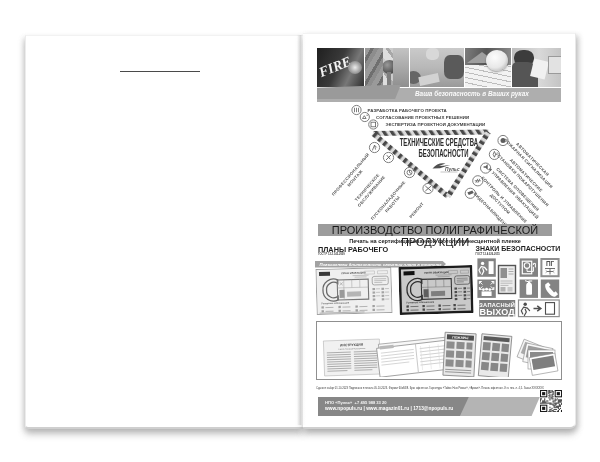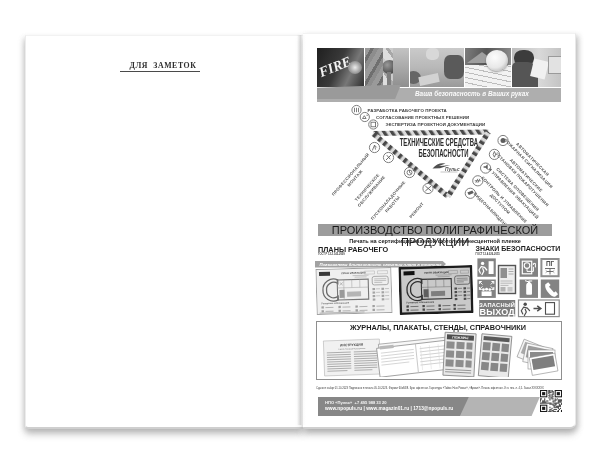--- a/index.html
+++ b/index.html
@@ -18,23 +18,20 @@
        box-shadow:0 5px 7px rgba(110,110,110,0.45), -2px 2px 4px rgba(160,160,160,0.18);"></div>
 
   <div class="abs" style="left:303px;top:33px;width:272px;height:393px;background:#fff;
        border-right:1px solid #e8e8e8;border-top:1px solid #f2f2f2;
        border-bottom:2px solid #cfcfcf;border-radius:0 0 6px 2px;
        box-shadow:0 5px 7px rgba(110,110,110,0.45), 3px 2px 5px rgba(150,150,150,0.3);"></div>
 
   <div class="abs" style="left:297px;top:35px;width:9px;height:390px;
        background:linear-gradient(90deg, rgba(255,255,255,0) 0%, rgba(190,190,190,0.55) 40%, rgba(235,235,235,0.3) 60%, rgba(255,255,255,0) 100%);"></div>
 
-  <div class="abs" style="left:70px;top:60.5px;width:186px;text-align:center;
-       font-family:'Liberation Serif',serif;font-weight:bold;font-size:7.8px;
-       letter-spacing:0.6px;color:#2e2e2e;">ДЛЯ&nbsp; ЗАМЕТОК</div>
 
   <div class="abs" style="left:120px;top:70.8px;width:80px;height:0.8px;background:#4a4a4a;"></div>
 
   <div class="abs" style="left:317px;top:48px;width:47px;height:39px;overflow:hidden;
        background:linear-gradient(115deg,#1f1f1f 0%,#3a3a3a 45%,#777 70%,#2e2e2e 100%);">
     <div class="abs" style="left:1px;top:9px;width:46px;font-family:'Liberation Serif',serif;
          font-style:italic;font-weight:bold;font-size:14px;color:#f2f2f2;transform:rotate(-22deg);">FIRE</div>
     <div class="abs" style="left:31px;top:13px;width:14px;height:13px;border-radius:50%;
          background:radial-gradient(circle,#ececec 0%,#9a9a9a 60%,rgba(60,60,60,0) 100%);"></div>
   </div>
@@ -392,22 +389,20 @@
       <rect x="53.5" y="44" width="40.7" height="16.6" fill="#fdfdfd" stroke="#8e8e8e" stroke-width="1.2"></rect>
       <circle cx="60.2" cy="48.3" r="1.7" fill="#4e4e4e"></circle>
       <path d="M58.7 51.2 l3.6 0.9 2.3 2.5 m-6.2 -3.1 l-2.1 3.3 1.5 3.1 m2.4 -4.6 l1.1 2.7 -1.9 3.5" stroke="#4e4e4e" stroke-width="1.2" fill="none" stroke-linecap="round"></path>
       <path d="M68.5 52.5 h6.5 m-2.8 -2.6 l3.6 2.6 -3.6 2.6" stroke="#4e4e4e" stroke-width="1.5" fill="none"></path>
       <rect x="80.5" y="46.6" width="9" height="11.6" fill="#fff" stroke="#4e4e4e" stroke-width="1.1"></rect>
     </g>
   </svg>
 
   <div class="abs" style="left:316px;top:321px;width:244px;height:56.5px;border:1px solid #8f8f8f;background:#fff;"></div>
 
-  <div class="abs" style="left:317px;top:322.7px;width:242px;text-align:center;font-size:7.3px;
-       font-weight:bold;color:#1d1d1d;">ЖУРНАЛЫ, ПЛАКАТЫ, СТЕНДЫ, СПРАВОЧНИКИ</div>
 
   <svg class="abs" style="left:317px;top:330px;" width="242" height="47" viewBox="0 0 242 47">
 
     <g transform="rotate(-2 35 28)">
       <rect x="7" y="10" width="56" height="35" fill="#f1f1f1" stroke="#b3b3b3" stroke-width="0.6"></rect>
       <text x="35" y="16" text-anchor="middle" font-size="3.4" font-weight="bold" fill="#4a4a4a">ИНСТРУКЦИЯ</text>
       <text x="35" y="19.4" text-anchor="middle" font-size="1.8" fill="#666">о мерах пожарной безопасности</text>
       <path d="M10 22 h24 m-24 2.3 h24 m-24 2.3 h24 m-24 2.3 h24 m-24 2.3 h24 m-24 2.3 h24 m-24 2.3 h24 m-24 2.3 h24 m-24 2.3 h20" stroke="#8f8f8f" stroke-width="0.7"></path>
       <path d="M37 22 h23 m-23 2.3 h23 m-23 2.3 h23 m-23 2.3 h23 m-23 2.3 h23 m-23 2.3 h23 m-23 2.3 h23 m-23 2.3 h23 m-23 2.3 h18" stroke="#8f8f8f" stroke-width="0.7"></path>
     </g>

